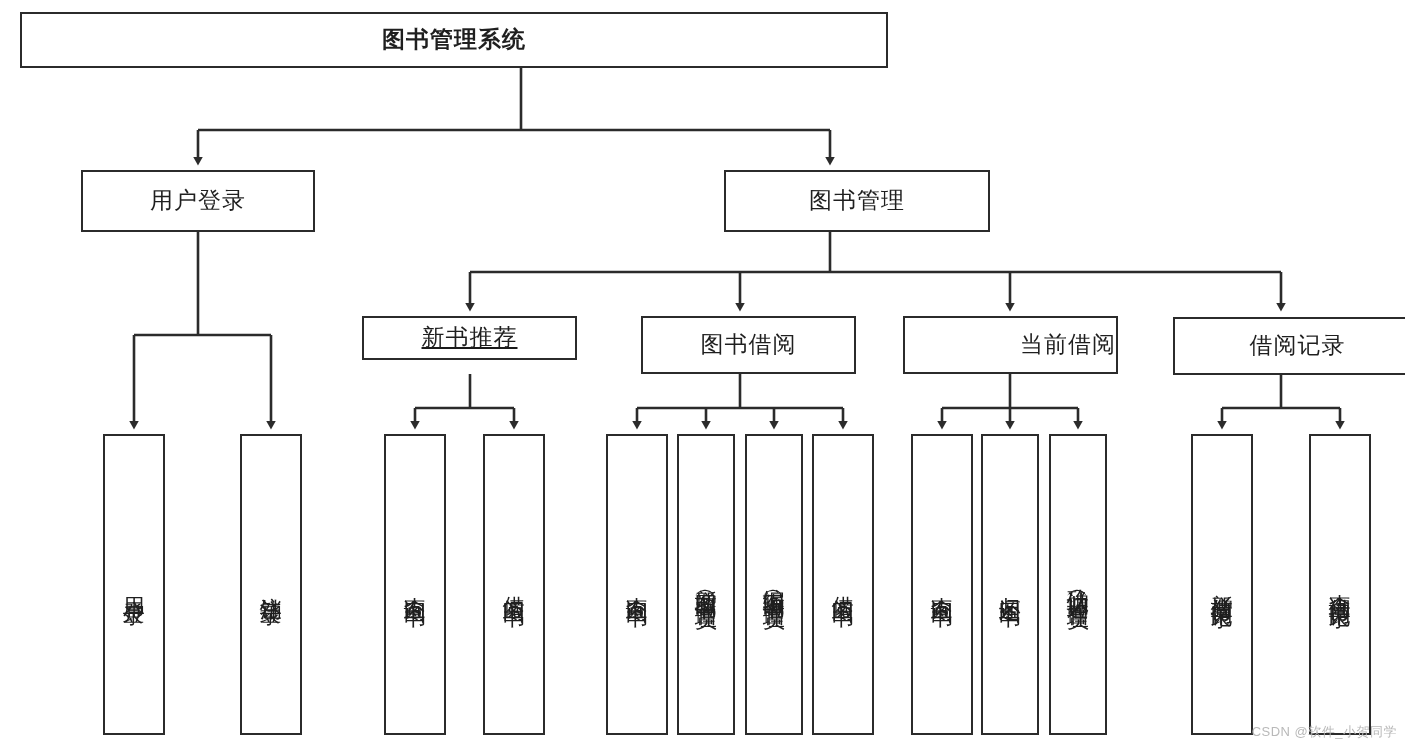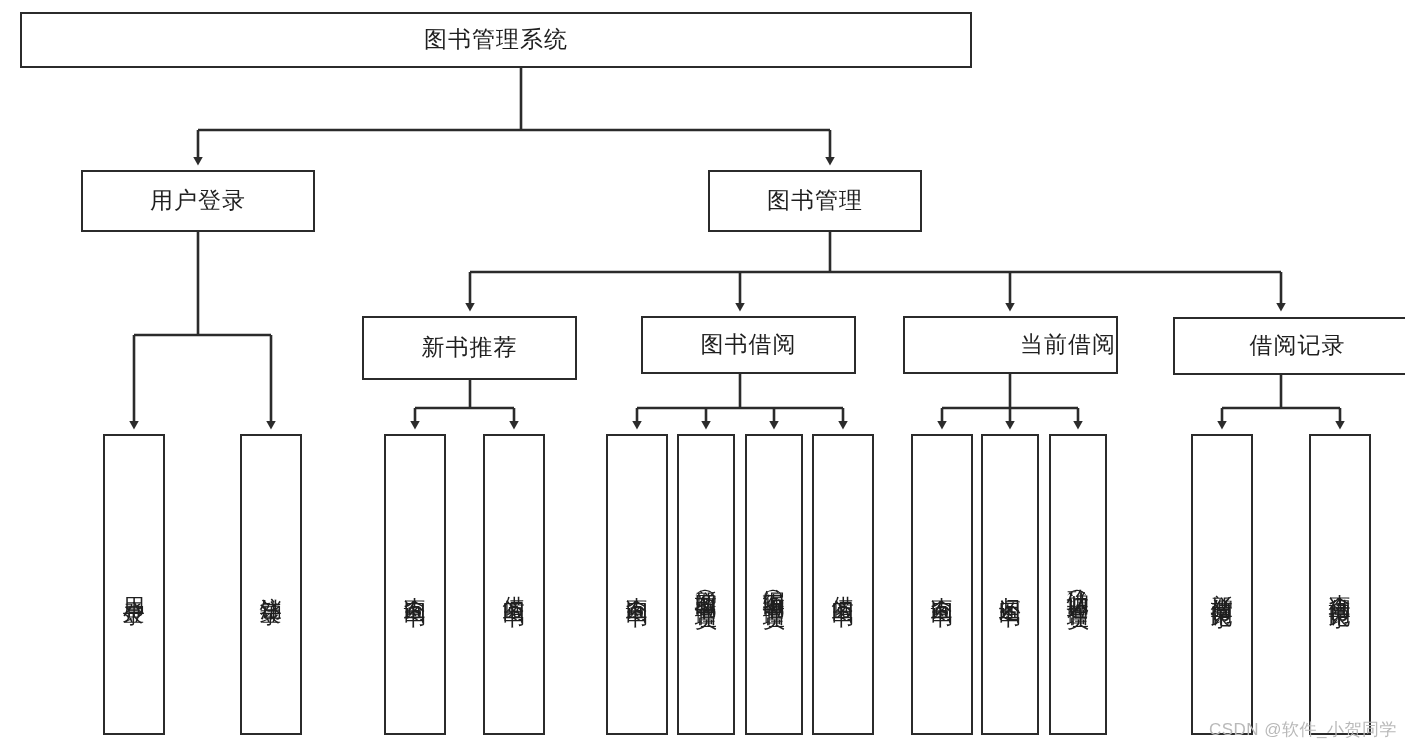--- a/index.html
+++ b/index.html
@@ -53,21 +53,21 @@
     font-size: 22px;
     letter-spacing: 3px;
     line-height: 1.25;
     white-space: normal;
     max-height: 100%;
   }
   .watermark {
     position: absolute;
     right: 8px;
     bottom: 6px;
-    font-size: 17px;
+    font-size: 13px;
     color: #b9b9b9;
     letter-spacing: 0.5px;
     z-index: 5;
     white-space: nowrap;
   }
 </style>
 </head>
 <body>
 
 <div id="canvas">
@@ -118,32 +118,32 @@
       <path d="M1010,408 L1010,422" marker-end="url(#arrow)"></path>
       <path d="M1078,408 L1078,422" marker-end="url(#arrow)"></path>
 
       <path d="M1281,374 L1281,408"></path>
       <path d="M1222,408 L1340,408"></path>
       <path d="M1222,408 L1222,422" marker-end="url(#arrow)"></path>
       <path d="M1340,408 L1340,422" marker-end="url(#arrow)"></path>
     </g>
   </svg>
 
-  <div class="node" style="left:20px; top:12px; width:952px; height:56px;">
+  <div class="node" style="left:20px; top:12px; width:868px; height:56px;font-weight:bold;">
     <span class="node-label">图书管理系统</span>
   </div>
 
   <div class="node" style="left:81px; top:170px; width:234px; height:62px;">
     <span class="node-label">用户登录</span>
   </div>
-  <div class="node" style="left:708px; top:170px; width:214px; height:62px;">
+  <div class="node" style="left:724px; top:170px; width:266px; height:62px;">
     <span class="node-label">图书管理</span>
   </div>
 
-  <div class="node" style="left:362px; top:316px; width:215px; height:64px;">
+  <div class="node" style="left:362px; top:316px; width:215px; height:44px;text-decoration:underline;">
     <span class="node-label">新书推荐</span>
   </div>
   <div class="node" style="left:633px; top:316px; width:215px; height:58px;margin-left:8px;">
     <span class="node-label">图书借阅</span>
   </div>
   <div class="node" style="left:903px; top:316px; width:215px; height:58px;justify-content:flex-end;">
     <span class="node-label">当前借阅</span>
   </div>
   <div class="node" style="left:1173px; top:317px; width:249px; height:58px;">
     <span class="node-label">借阅记录</span>

